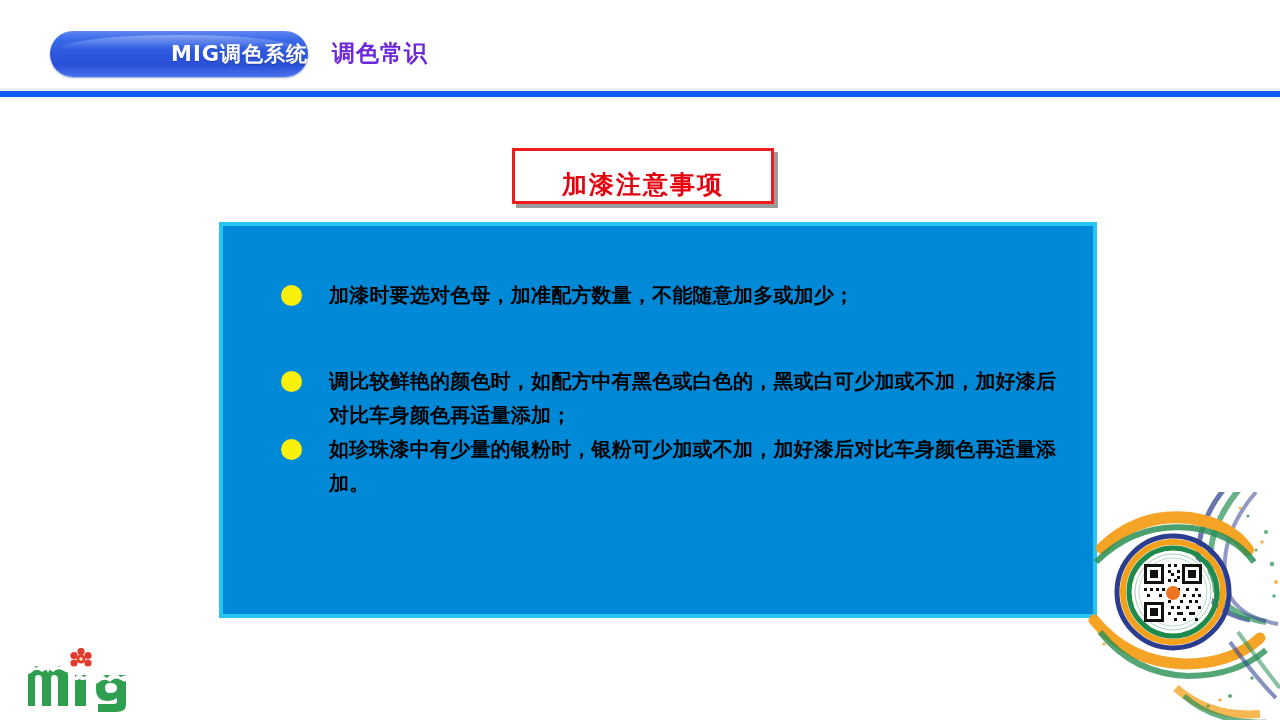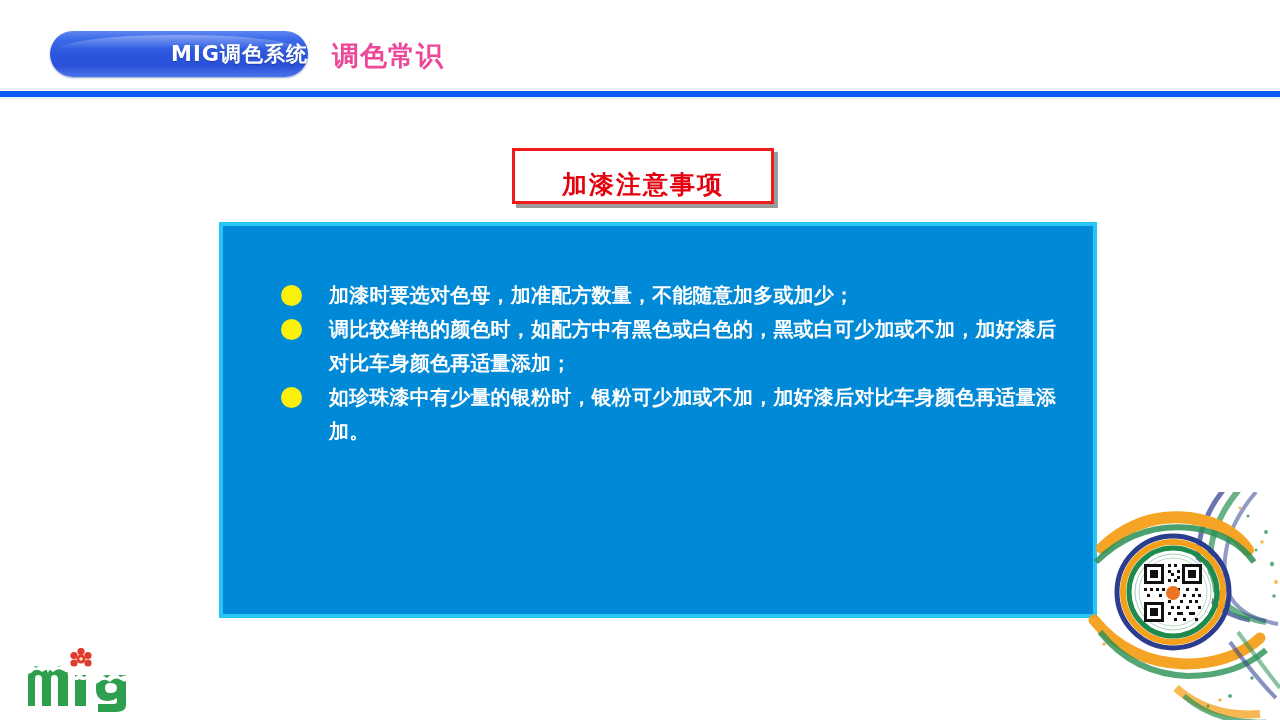--- a/index.html
+++ b/index.html
@@ -69,23 +69,23 @@
     letter-spacing: 1px;
     font-family: "DejaVu Sans", "Liberation Sans", sans-serif;
     text-shadow: 0 1px 1px rgba(0,0,0,0.25);
     white-space: nowrap;
   }
 
   #header-title {
     position: absolute;
     left: 332px;
     top: 38px;
-    font-size: 27px;
+    font-size: 23px;
     font-weight: bold;
-    color: #ec4899;
+    color: #6d28d9;
     letter-spacing: 1px;
     font-family: Liberation Sans, sans-serif;
     white-space: nowrap;
   }
 
   #header-rule-soft {
     position: absolute;
     left: 0;
     top: 88px;
     width: 1280px;
@@ -165,35 +165,35 @@
     top: 52px;
     width: 790px;
   }
 
   .bullet-item {
     position: relative;
     display: block;
     padding-left: 58px;
   }
   .bullet-item.gap-1 { margin-top: 0px; }
-  .bullet-item.gap-2 { }
+  .bullet-item.gap-2 { margin-top: 52px; }
   .bullet-item.gap-3 { }
 
   .bullet-dot {
     position: absolute;
     left: 10px;
     top: 7px;
     width: 21px;
     height: 21px;
     border-radius: 50%;
     background: #fbf00c;
   }
 
   .bullet-text {
-    color: #ffffff;
+    color: #000000;
     font-size: 20px;
     font-weight: bold;
     line-height: 34px;
     letter-spacing: 0.2px;
     font-family: "DejaVu Sans", "Liberation Sans", sans-serif;
   }
 
   
   #logo {
     position: absolute;

